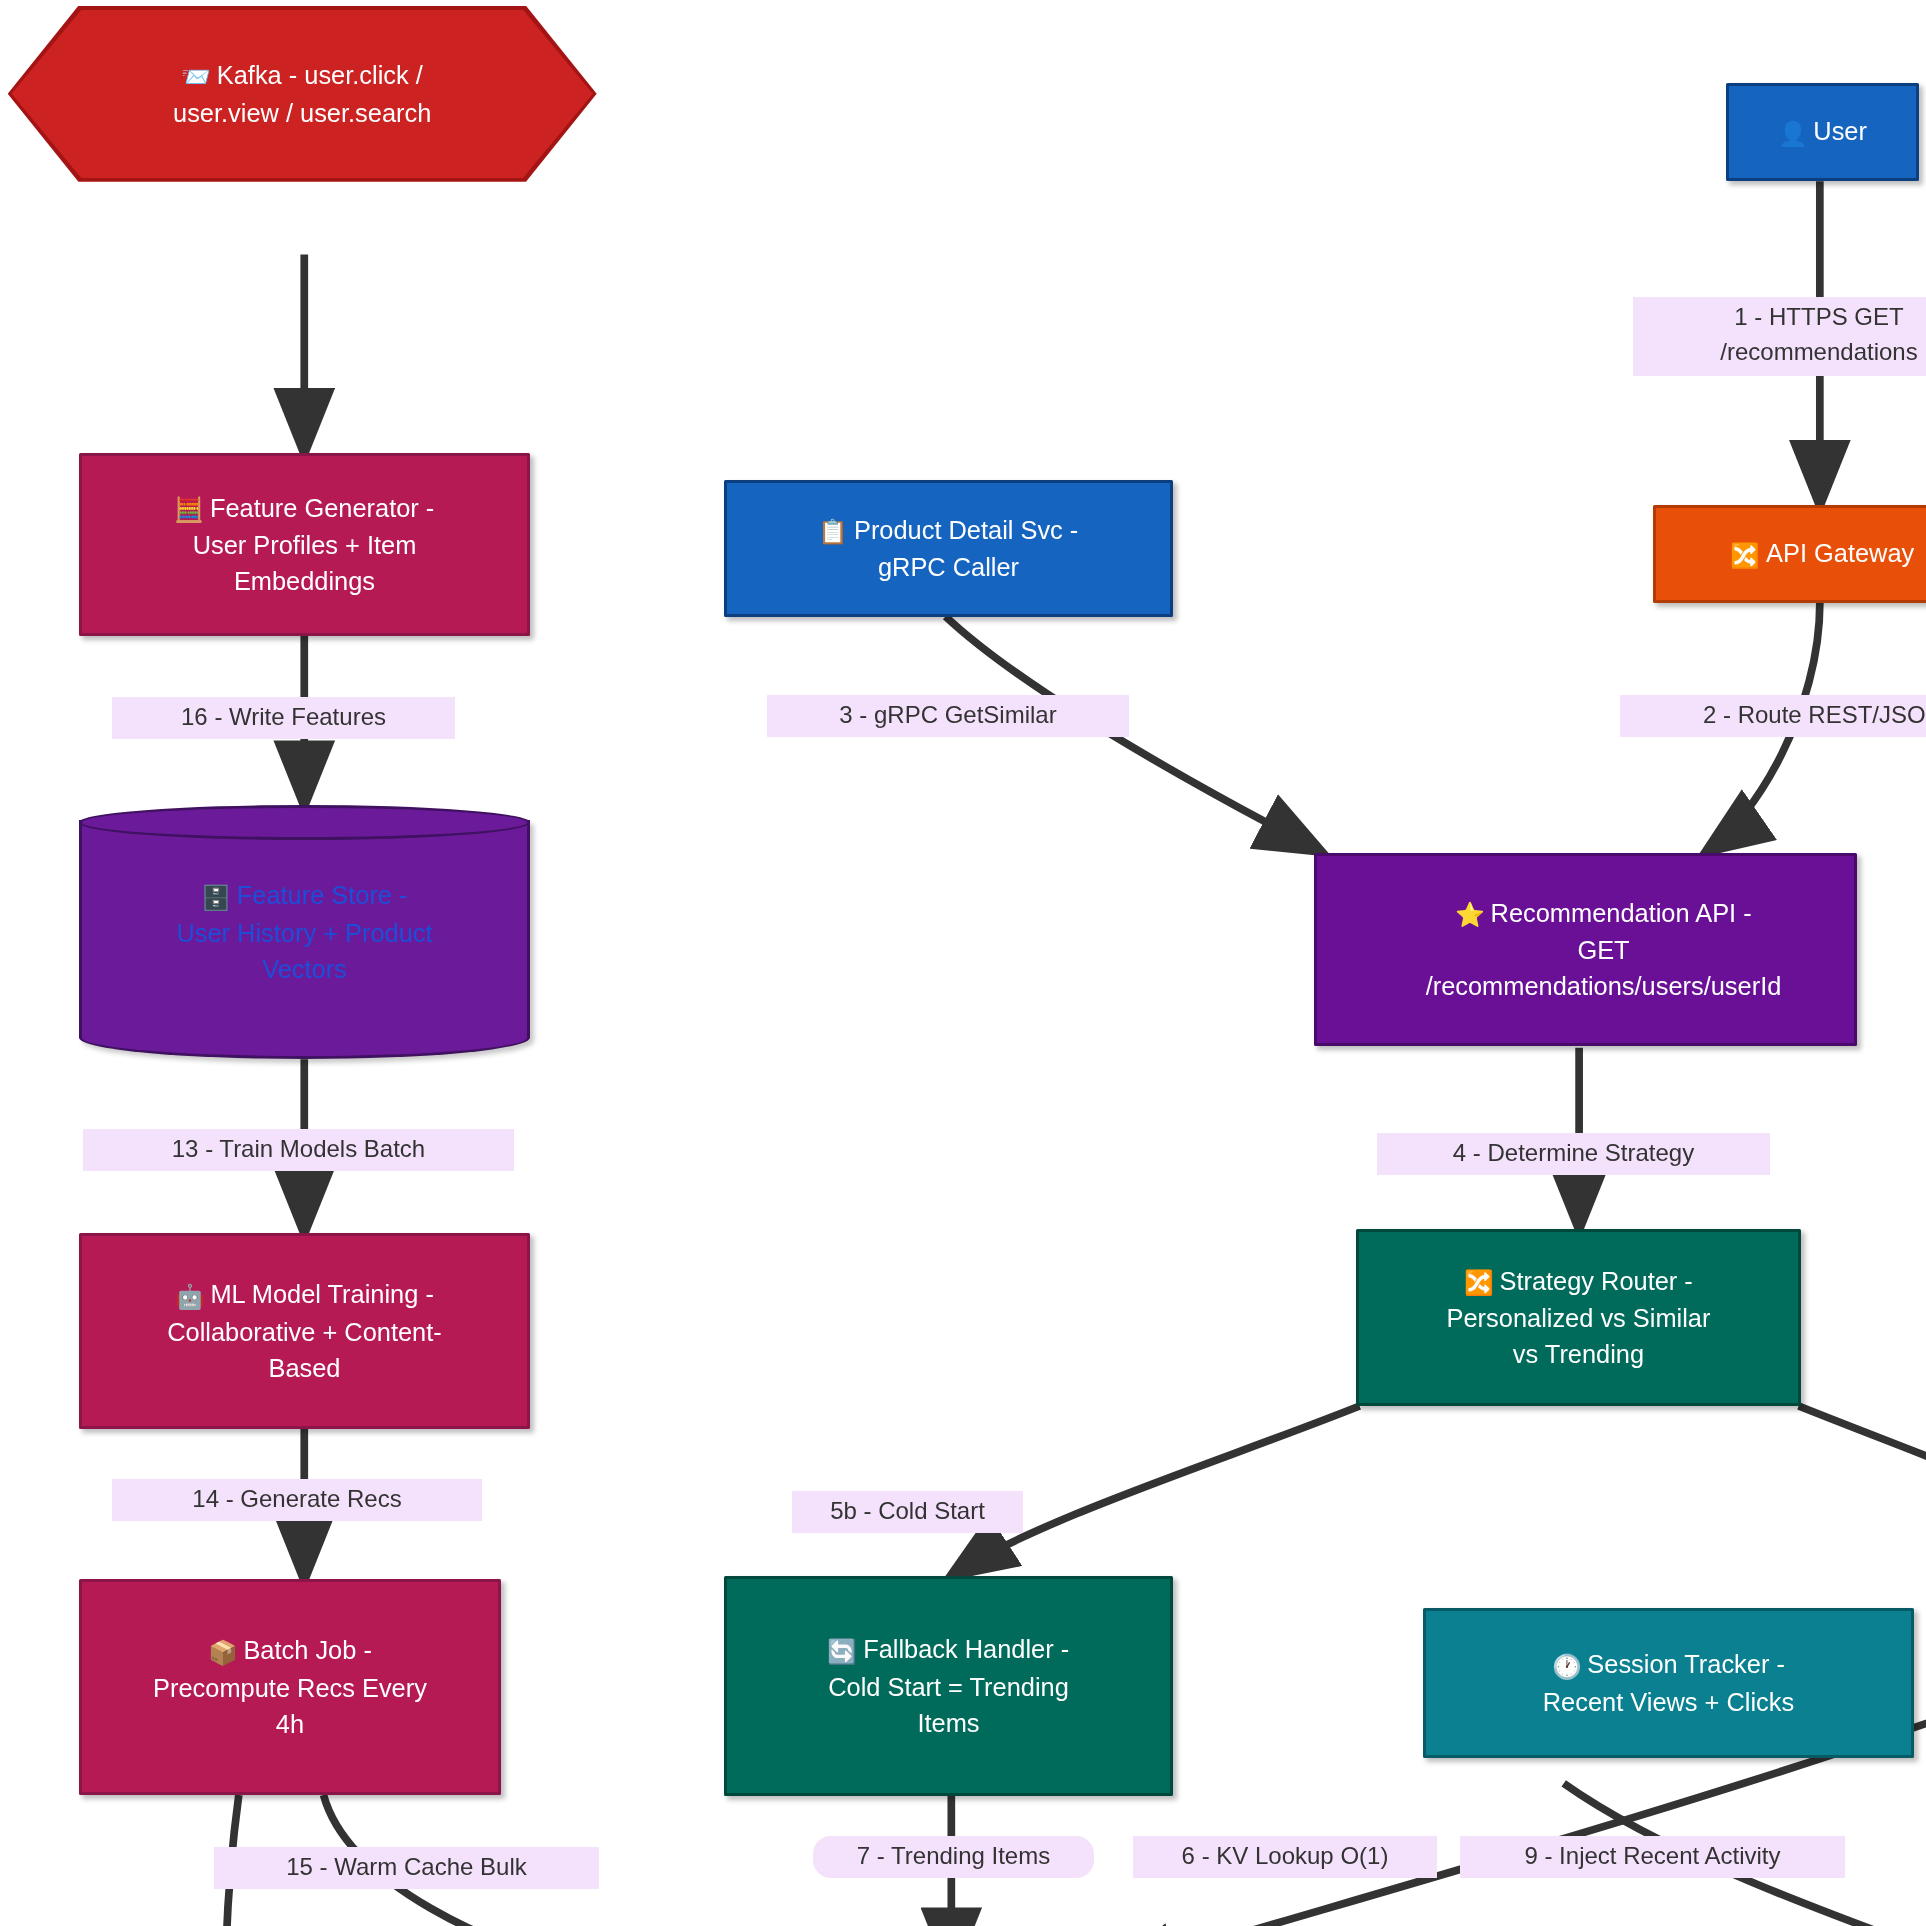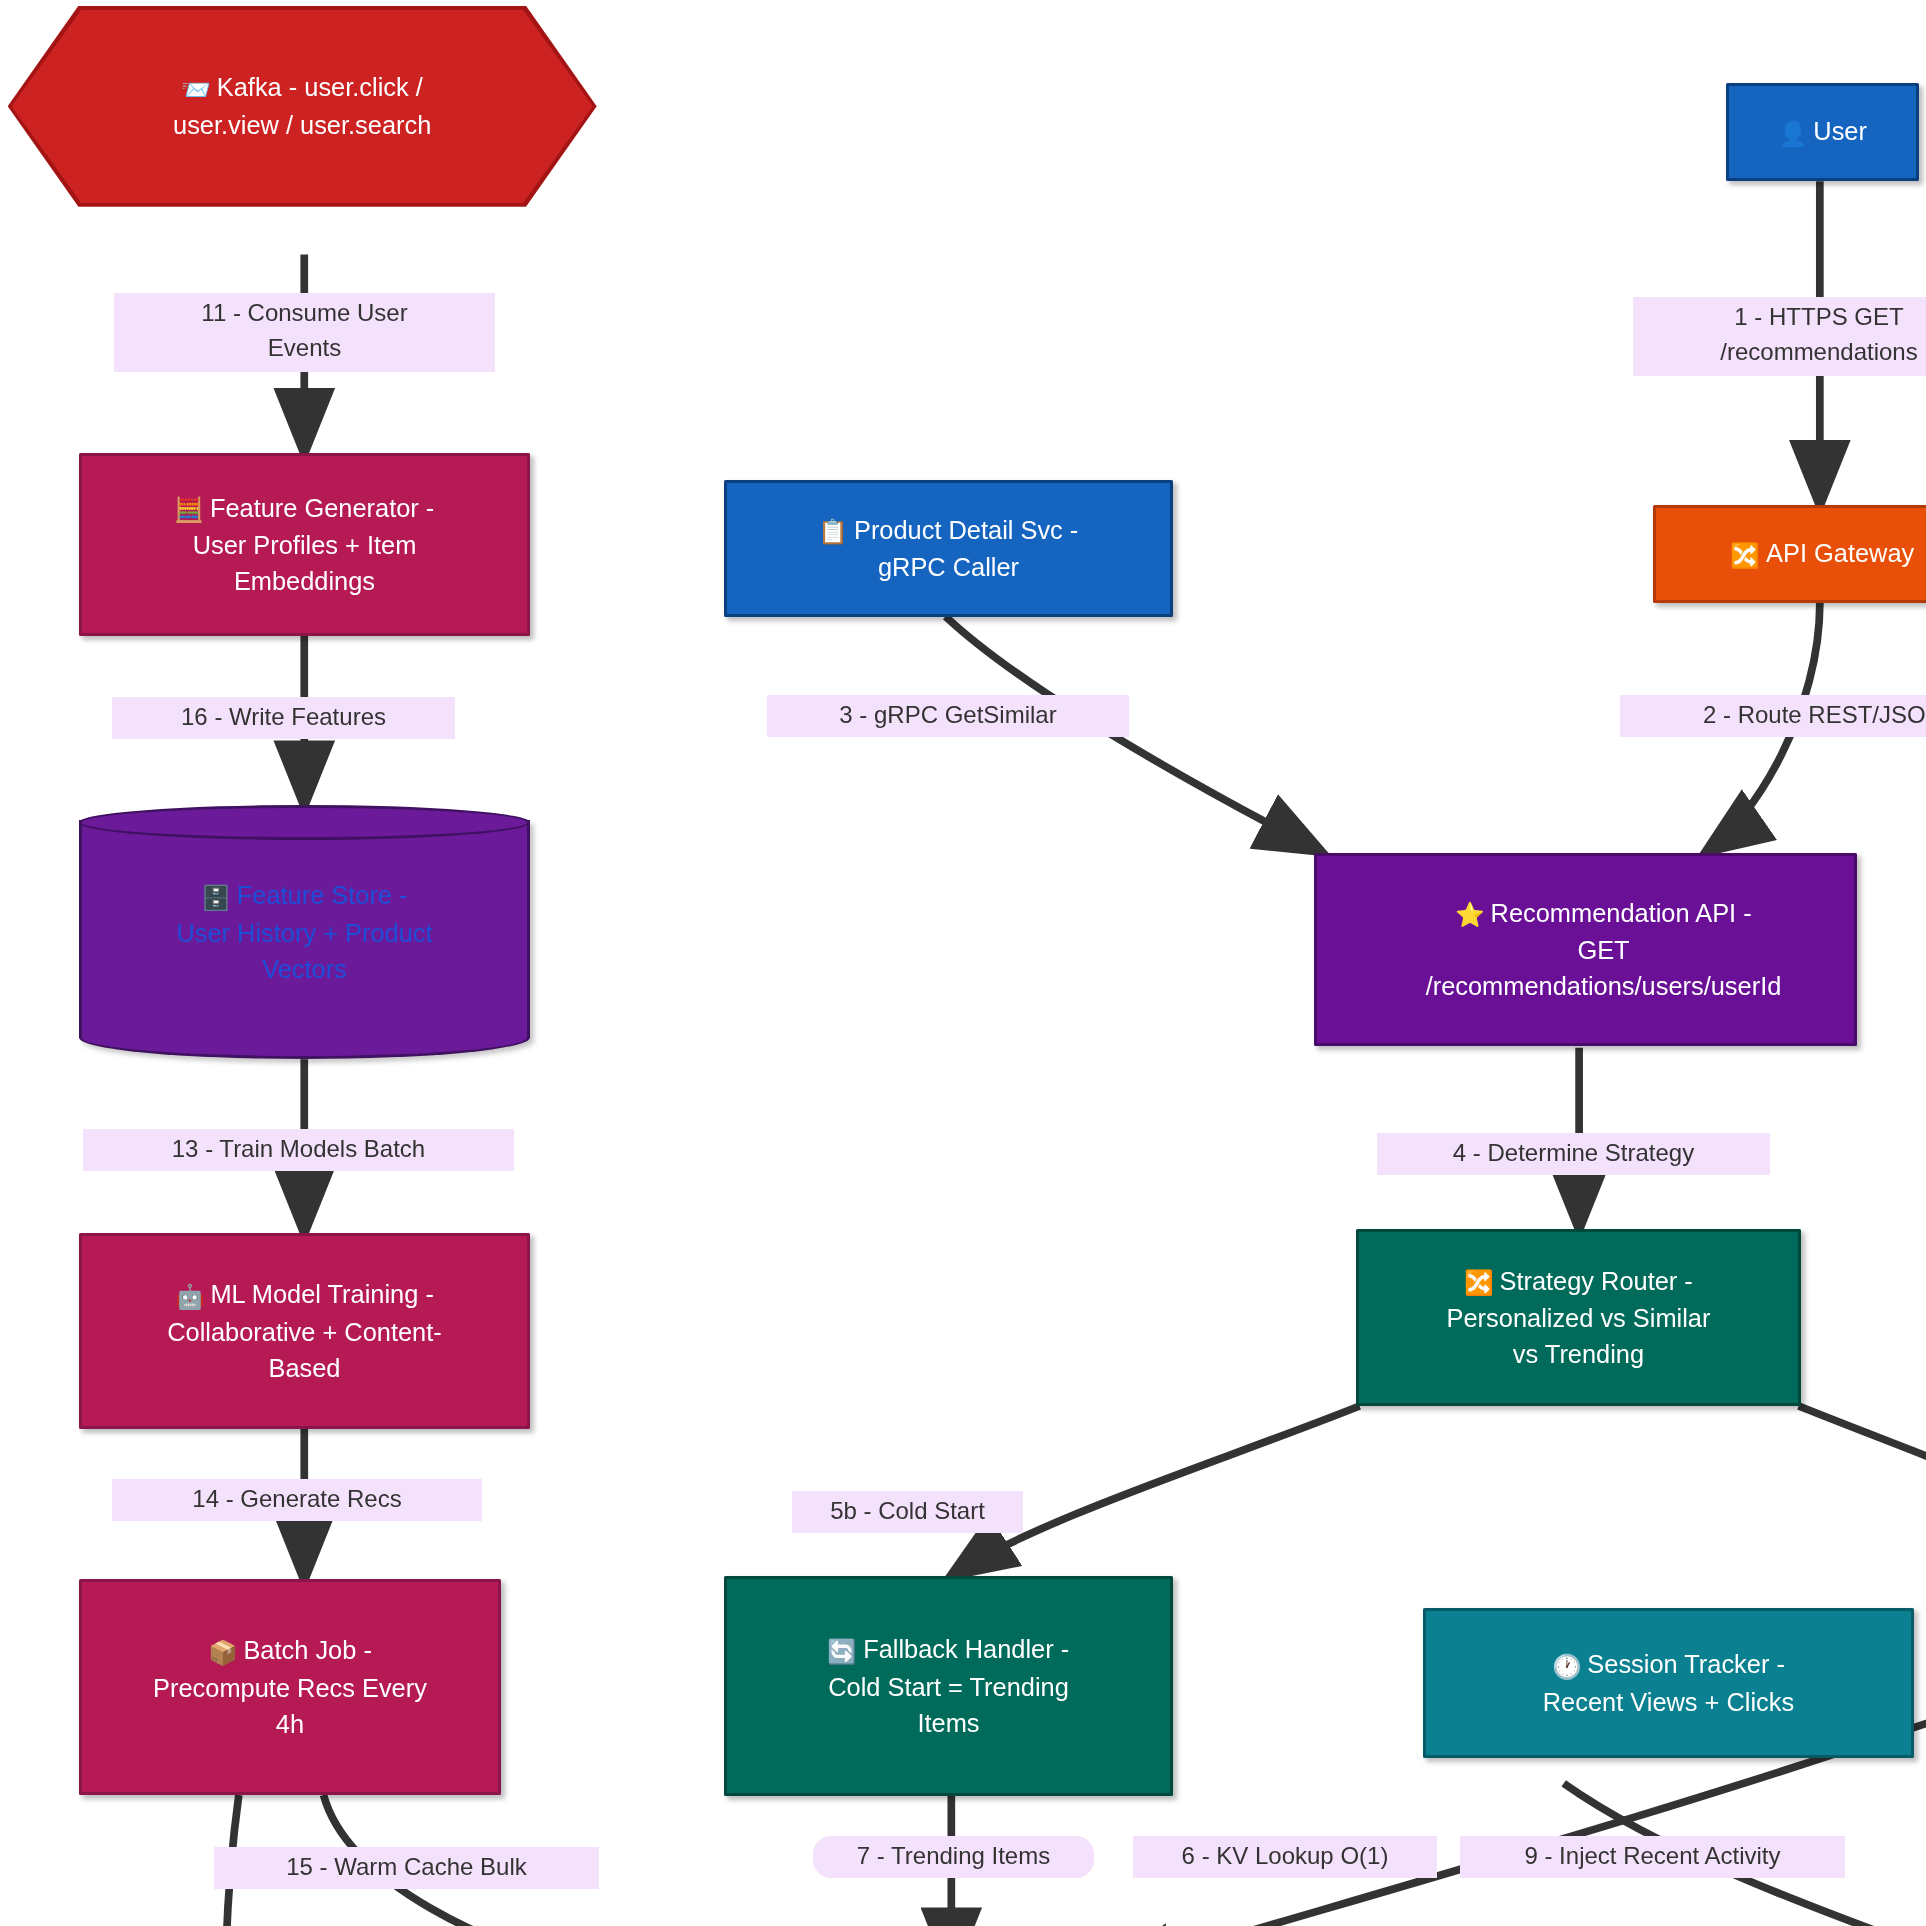--- a/index.html
+++ b/index.html
@@ -98,21 +98,21 @@
       <path d="M4060,4630 C4400,4870 5000,5050 5180,5130"></path>
 
       <path d="M5650,5680 L5650,6440"></path>
     </g>
     <g stroke="#333333" stroke-width="10" fill="none" stroke-dasharray="34 34" marker-end="url(#ahd)">
 
       <path d="M2270,5830 C2240,6050 2090,6250 1930,6370"></path>
     </g>
   </svg>
 
-  <div class="hex" style="left:7.7px;top:5.8px;width:589px;height:201px;">
+  <div class="hex" style="left:7.7px;top:5.8px;width:589px;height:176px;">
     <div class="hexborder"></div>
     <div class="inner"></div>
     <div class="txt"><span class="ic">📨</span><span>Kafka  -  user.click /
 user.view / user.search</span></div>
   </div>
 
   <div class="node rect c-blue" style="left:1726px;top:83px;width:193px;height:98px;">
     <div class="txt"><span class="ic">👤</span><span>User</span></div>
   </div>
 
@@ -180,21 +180,19 @@
   <div class="elabel" style="left:767px;top:695px;width:362px;height:42px;">3 - gRPC GetSimilar</div>
   <div class="elabel" style="left:1377px;top:1133px;width:393px;height:42px;">4 - Determine Strategy</div>
 
   <div class="elabel" style="left:792px;top:1491px;width:231px;height:42px;">5b - Cold Start</div>
   <div class="elabel" style="left:1133px;top:1836px;width:304px;height:42px;">6 - KV Lookup O(1)</div>
 
   <div class="elabel" style="left:813px;top:1836px;width:281px;height:42px;border-radius:18px;">7 - Trending Items</div>
 
   <div class="elabel" style="left:1460px;top:1836px;width:385px;height:42px;">9 - Inject Recent Activity</div>
 
-  <div class="elabel" style="left:114px;top:293px;width:381px;height:79px;">11 - Consume User
-Events</div>
   <div class="elabel" style="left:112px;top:697px;width:343px;height:42px;">16 - Write Features</div>
   <div class="elabel" style="left:83px;top:1129px;width:431px;height:42px;">13 - Train Models Batch</div>
   <div class="elabel" style="left:112px;top:1479px;width:370px;height:42px;">14 - Generate Recs</div>
   <div class="elabel" style="left:214px;top:1847px;width:385px;height:42px;">15 - Warm Cache Bulk</div>
 
 </div>
 
 
 </body></html>

